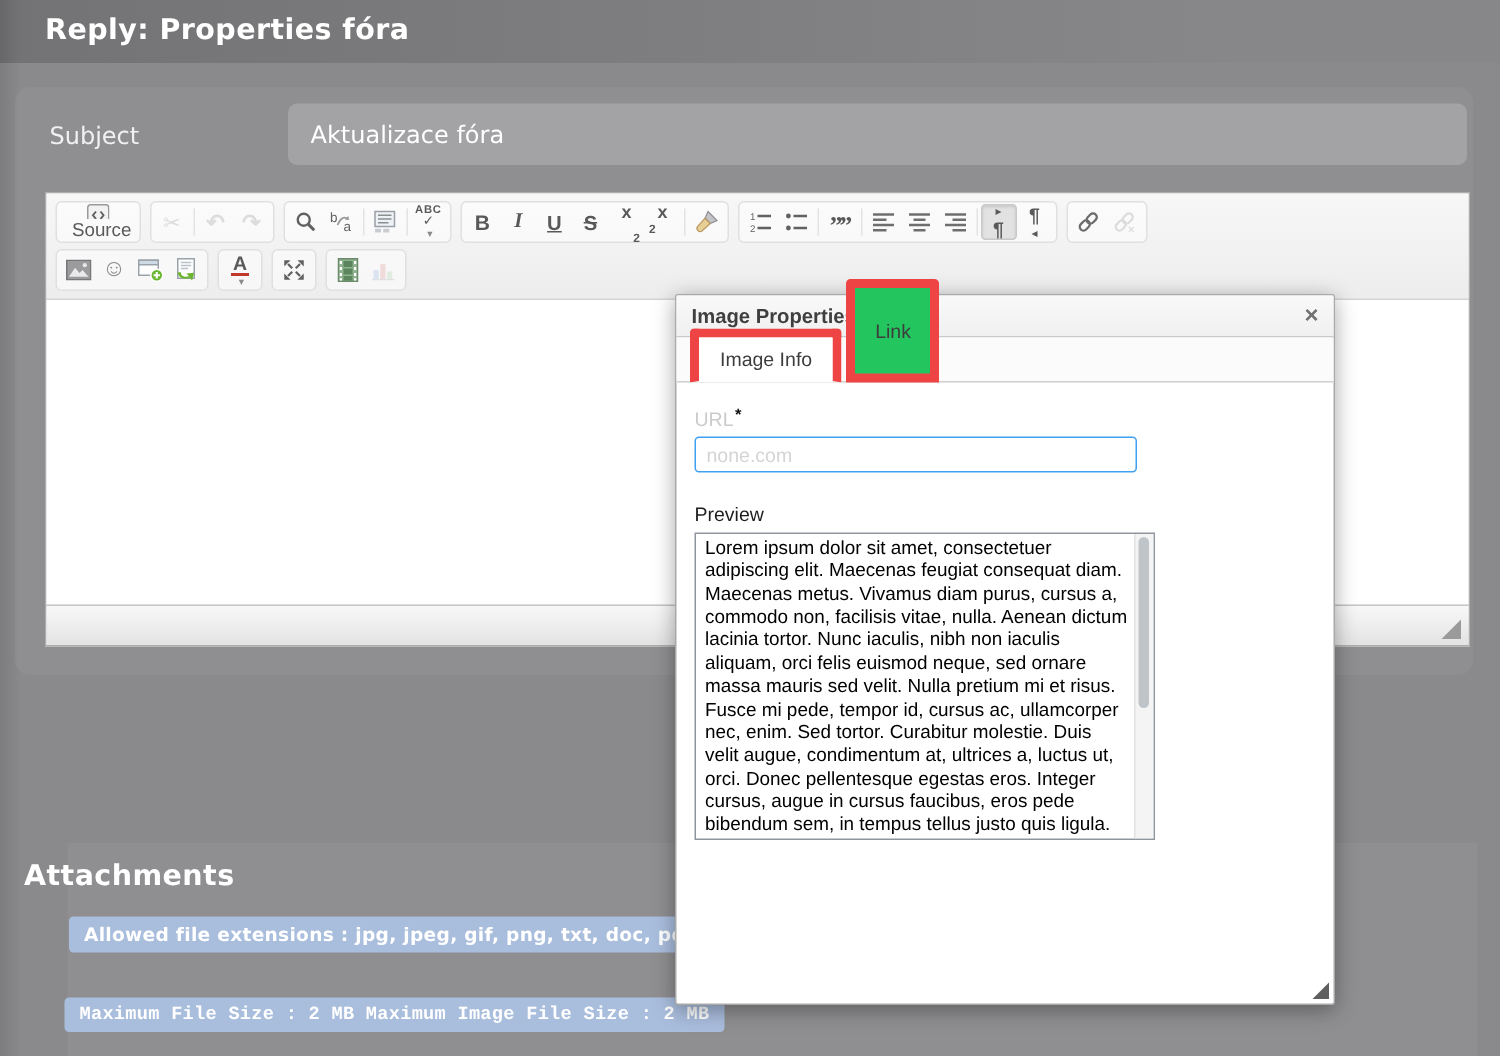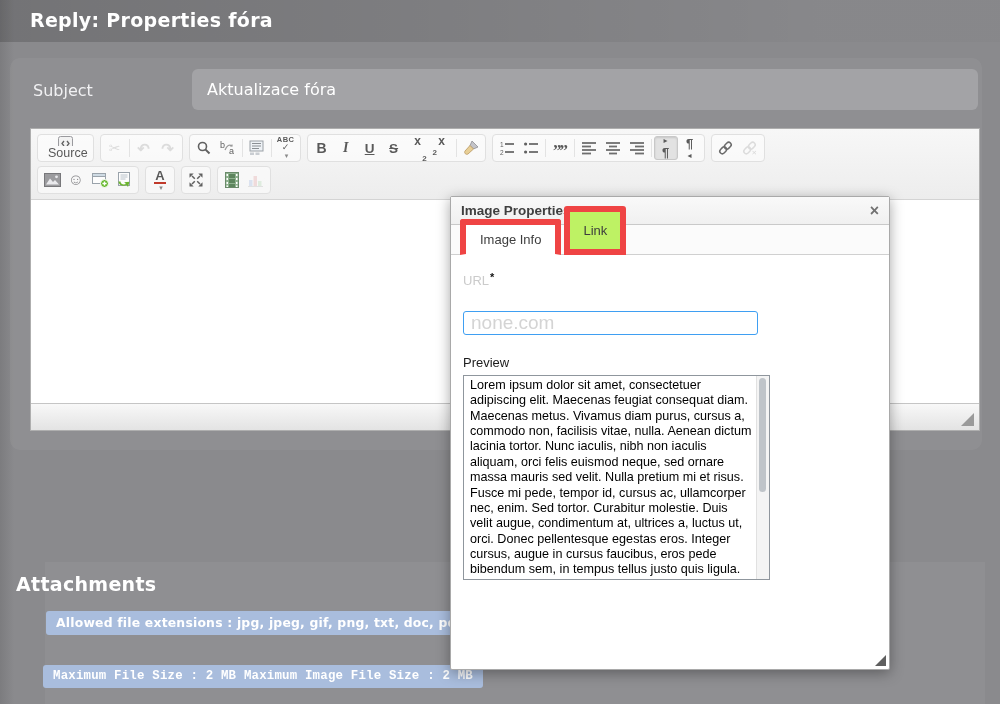--- a/index.html
+++ b/index.html
@@ -60,26 +60,26 @@
        border:1px solid #a9a9a9;border-radius:2px;box-shadow:0 3px 14px rgba(0,0,0,.35);
        font-family:"Liberation Sans",sans-serif;}
   .dlg-title{height:27px;background:linear-gradient(#f9f9f9,#f0f0f0);border-bottom:1px solid #c9c9c9;
        display:flex;align-items:center;padding:0 10px;font-weight:bold;font-size:13.5px;color:#3f3f3f;}
   .dlg-close{margin-left:auto;color:#717171;font-size:16px;font-weight:bold;cursor:pointer;line-height:1;}
   .dlg-tabs{display:flex;align-items:flex-end;height:30px;padding-left:9px;background:#fbfbfb;position:relative;}
   .dlg-tabs::after{content:"";position:absolute;left:0;right:0;bottom:0;height:1px;background:#d0d0d0;}
   .dlg-tab{position:relative;z-index:1;font-size:13px;color:#3d3d3d;border:6px solid #ef4444;
        border-radius:3px 3px 0 0;margin-right:3px;cursor:pointer;}
   .dlg-tab.active{background:#fff;border-bottom:1px solid #fff;padding:7px 14px;}
-  .dlg-tab.inactive{background:#bef264;padding:11px 13px;}
+  .dlg-tab.inactive{background:#22c55e;padding:21px 13px;}
   .dlg-body{padding:16px 12px 0 12px;}
   .url-label{font-size:13px;color:#cbcbcb;}
   .req{color:#111;font-size:11px;vertical-align:top;margin-left:1px;font-weight:bold;}
-  .url-input{display:block;margin-top:22px;width:295px;height:24px;box-sizing:border-box;
-       border:1px solid #3f9ff2;border-radius:3px;padding:0 7px;font-size:19px;color:#333;outline:none;
+  .url-input{display:block;margin-top:2px;width:295px;height:24px;box-sizing:border-box;
+       border:1px solid #3f9ff2;border-radius:3px;padding:0 7px;font-size:13px;color:#333;outline:none;
        font-family:"Liberation Sans",sans-serif;}
   .url-input::placeholder{color:#d4d4d4;}
   .preview-label{margin-top:20px;font-size:13px;color:#1c1c1c;}
   .preview-box{margin-top:5px;width:307px;height:205px;border:1px solid #8f969d;background:#fff;
        position:relative;box-sizing:border-box;overflow:hidden;}
   .preview-text{position:absolute;left:0;top:0;right:13px;bottom:0;padding:2px 3px 2px 6px;
        font-size:12.6px;line-height:1.22;color:#000;overflow:hidden;}
   .preview-scrollbar{position:absolute;right:0;top:0;bottom:0;width:12px;background:#f4f4f4;border-left:1px solid #e1e1e1;}
   .preview-thumb{position:absolute;top:2px;left:2px;width:7px;height:114px;background:#bfc4c9;border-radius:4px;}
   .dlg-footer{position:absolute;left:0;right:0;bottom:0;height:36px;background:linear-gradient(#fbfbfb,#f0f0f0);

